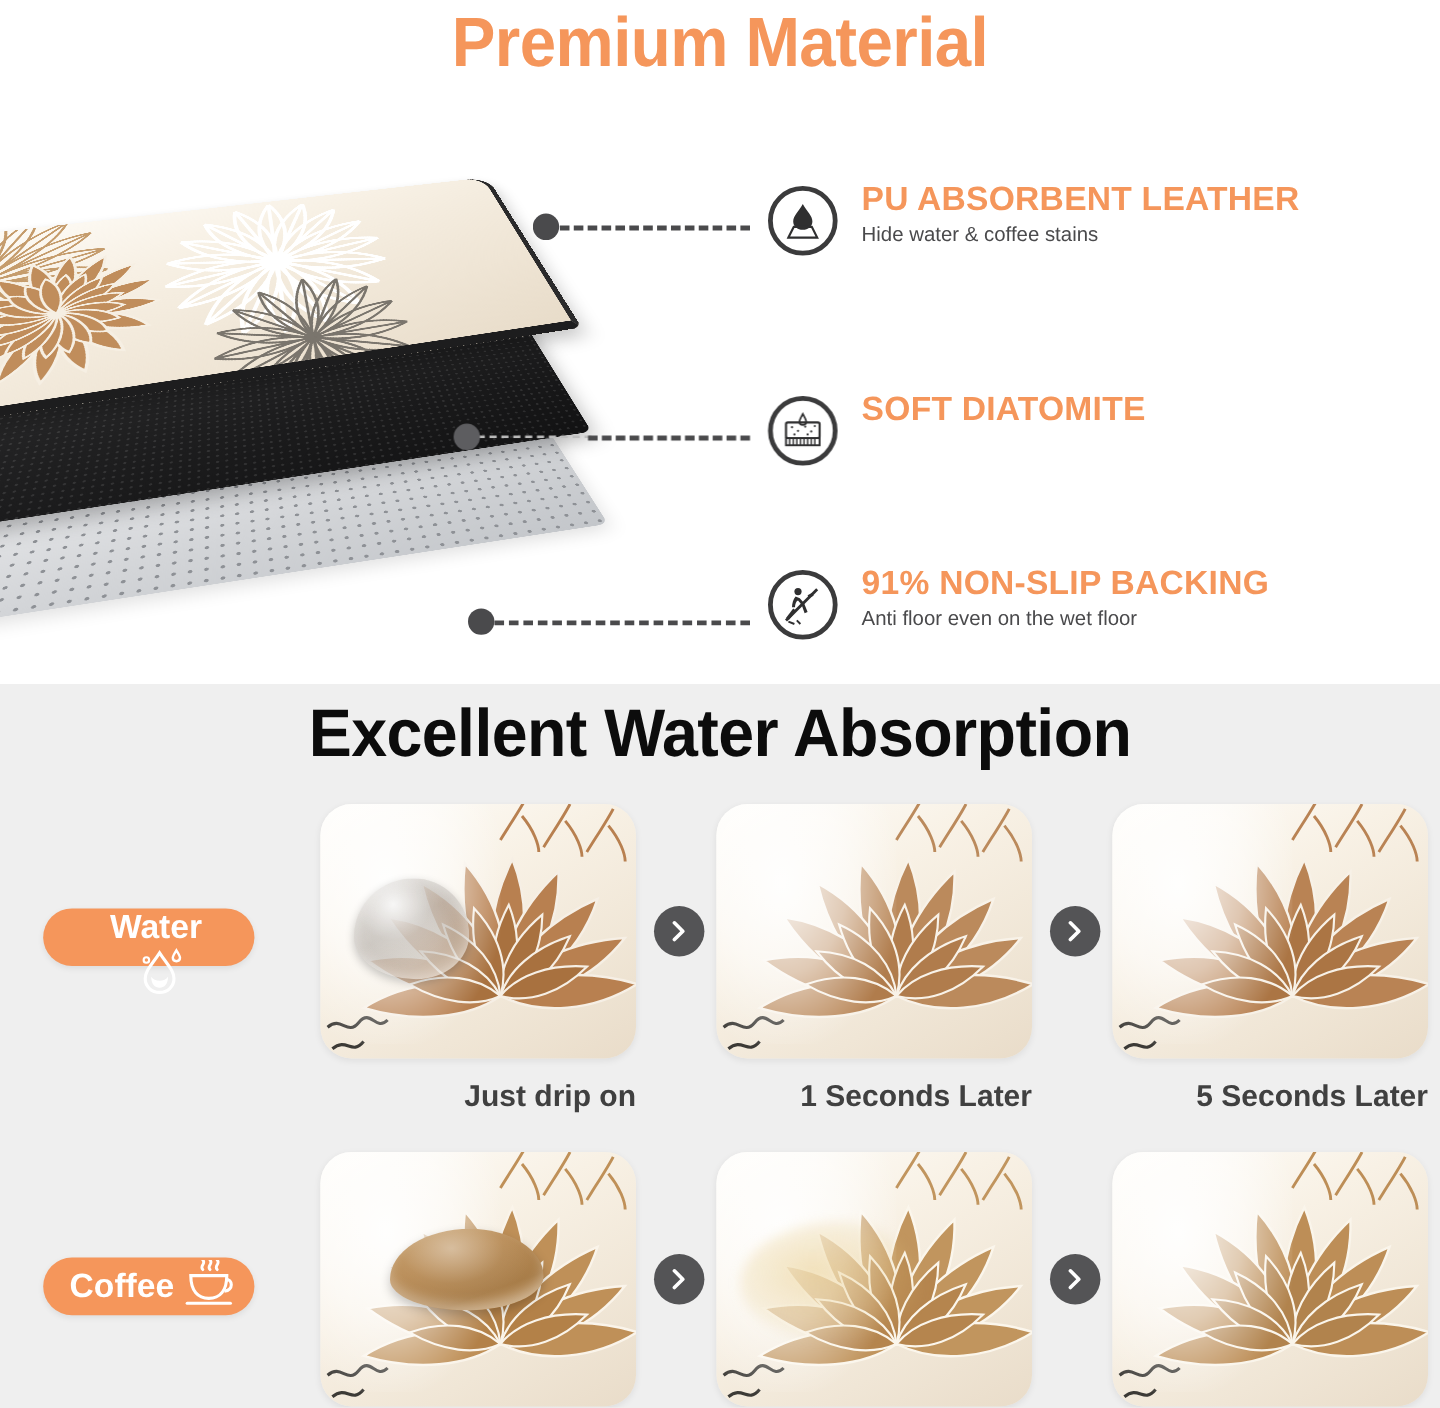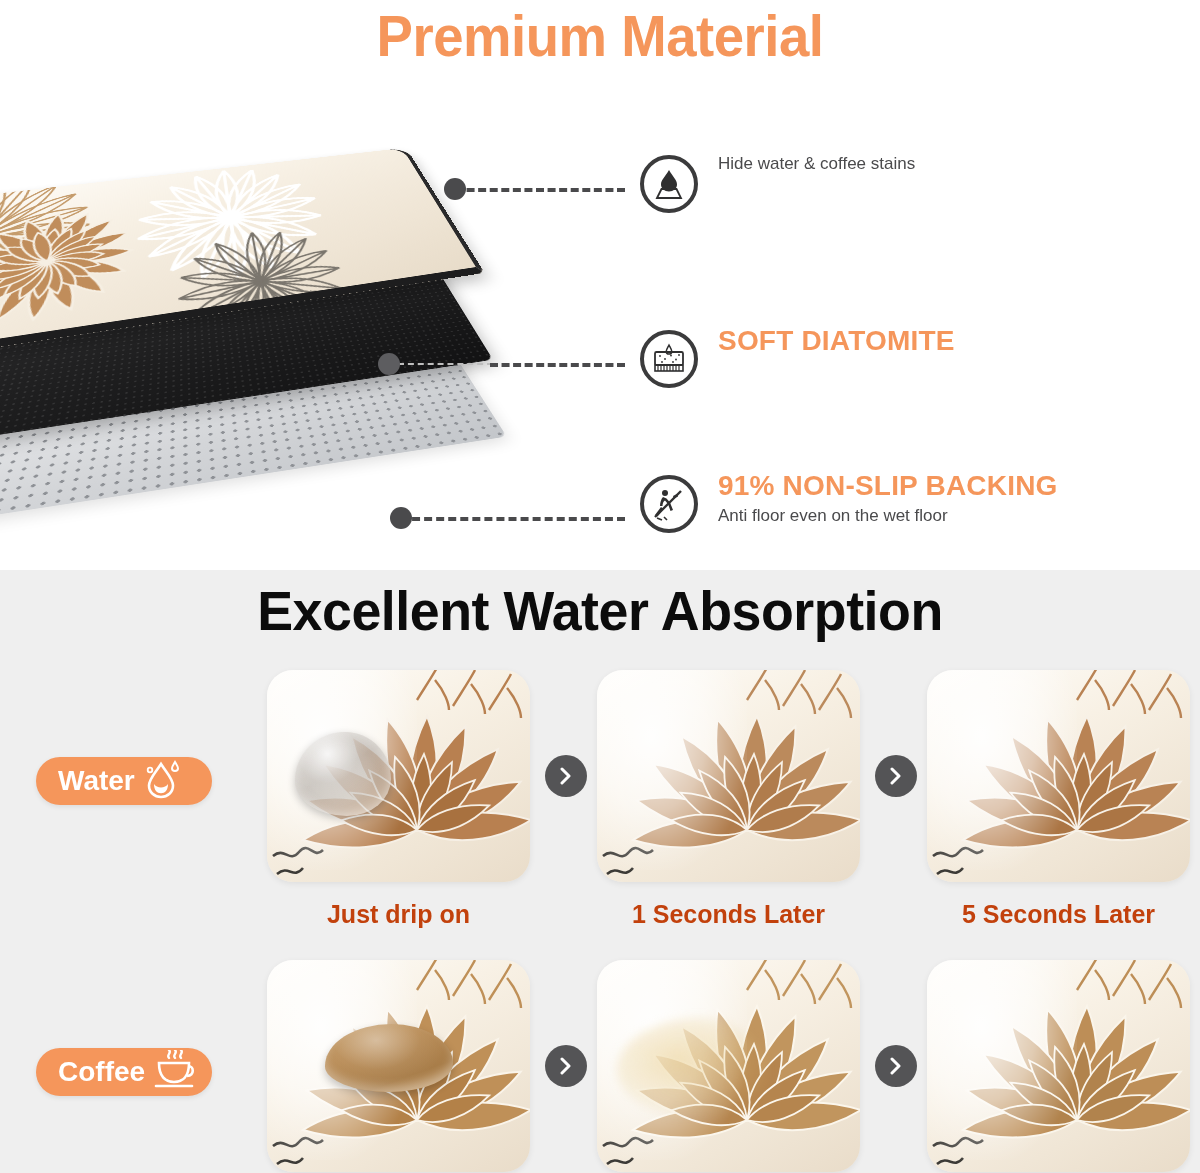--- a/index.html
+++ b/index.html
@@ -147,21 +147,21 @@
   
   .pill {
     position: absolute;
     height: 48px;
     background: #F5965B;
     border-radius: 26px;
     display: flex; align-items: center;
     padding: 0 10px 0 22px;
     box-shadow: 0 2px 5px rgba(0,0,0,0.08);
   }
-  #pill-water  { left: 36px; top: 757px - 570px; width: 176px; }
+  #pill-water  { left: 36px; top: 757px - 570px; width: 176px; flex-direction: column; }
   #pill-coffee { left: 36px; top: 1048px - 570px; width: 176px; }
   .pill-label {
     font-size: 28px; font-weight: bold; color: #ffffff;
     font-family: "Liberation Sans", sans-serif;
     white-space: nowrap;
   }
   .pill-icon { margin-left: 6px; display: flex; align-items: center; }
 
   
   .tile {
@@ -170,23 +170,23 @@
     border-radius: 26px;
     overflow: hidden;
     box-shadow: 0 2px 6px rgba(0,0,0,0.07);
     background: linear-gradient(150deg,#fffefb 0%,#f8f1e5 38%,#f0e6d6 72%,#e9dcc9 100%);
   }
   .tile svg { position: absolute; left: 0; top: 0; }
 
   .caption {
     position: absolute;
     width: 263px;
-    text-align: center;
+    text-align: right;
     font-size: 25px; font-weight: bold;
-    color: #c2410c;
+    color: #404040;
     font-family: "Liberation Sans Narrow","Liberation Sans", sans-serif;
     white-space: nowrap;
   }
 
   .arrow {
     position: absolute;
     width: 42px; height: 42px;
     border-radius: 50%;
     background: #545456;
     display: flex; align-items: center; justify-content: center;
@@ -384,20 +384,21 @@
     <div class="dot" id="dot-2"></div>
 
     <div class="feature-row" id="feature-row-0">
       <div class="feature-icon">
         <svg width="36" height="34" viewBox="0 0 36 34">
           <path d="M18 3 C22 10 26 13 26 17.5 C26 21.6 22.4 24.5 18 24.5 C13.6 24.5 10 21.6 10 17.5 C10 13 14 10 18 3Z" fill="#2f2f30"></path>
           <path d="M6 31 L10.5 22 L25.5 22 L30 31 Z" fill="none" stroke="#2f2f30" stroke-width="1.8"></path>
         </svg>
       </div>
       <div class="feature-text">
+        <div class="feature-title">PU ABSORBENT LEATHER</div>
         <div class="feature-sub">Hide water &amp; coffee stains</div>
       </div>
     </div>
 
     <div class="feature-row" id="feature-row-1">
       <div class="feature-icon">
         <svg width="38" height="34" viewBox="0 0 38 34">
           <rect x="5" y="10" width="28" height="13" rx="1.5" fill="none" stroke="#2f2f30" stroke-width="1.8"></rect>
           <g fill="#2f2f30">
             <circle cx="10" cy="14" r="0.9"></circle>

